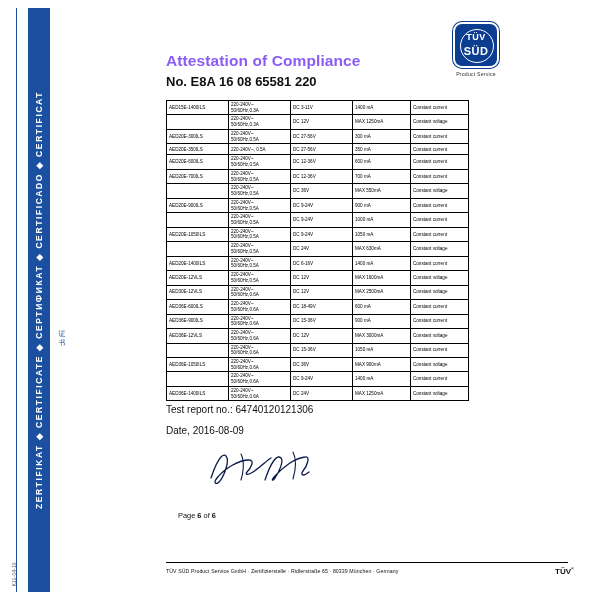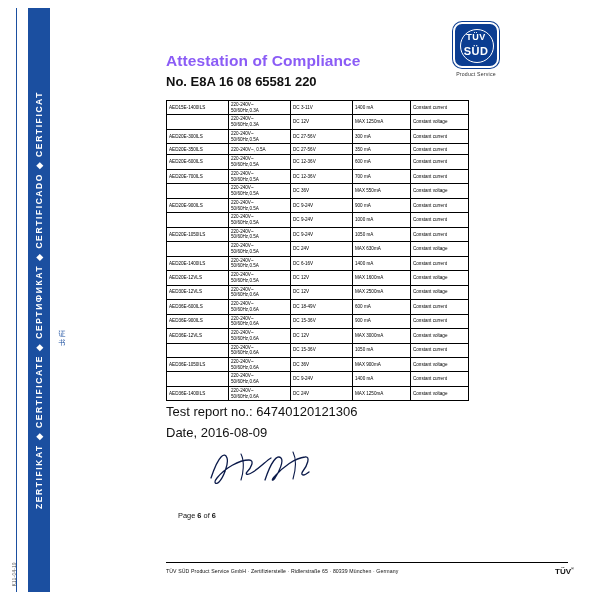--- a/index.html
+++ b/index.html
@@ -175,28 +175,28 @@
   td.c-input { width: 62px; }
   td.c-output { width: 62px; }
   td.c-current { width: 58px; }
   td.c-mode { width: 58px; }
   .inp-line2 { display: block; }
   
   .test-report {
     position: absolute;
     left: 166px;
     top: 404px;
-    font-size: 13px;
+    font-size: 10px;
     color: #111;
   }
   .date-line {
     position: absolute;
     left: 166px;
     top: 425px;
-    font-size: 13px;
+    font-size: 10px;
     color: #111;
   }
   .signature {
     position: absolute;
     left: 205px;
     top: 448px;
     width: 120px;
     height: 44px;
   }
   .page-no {

